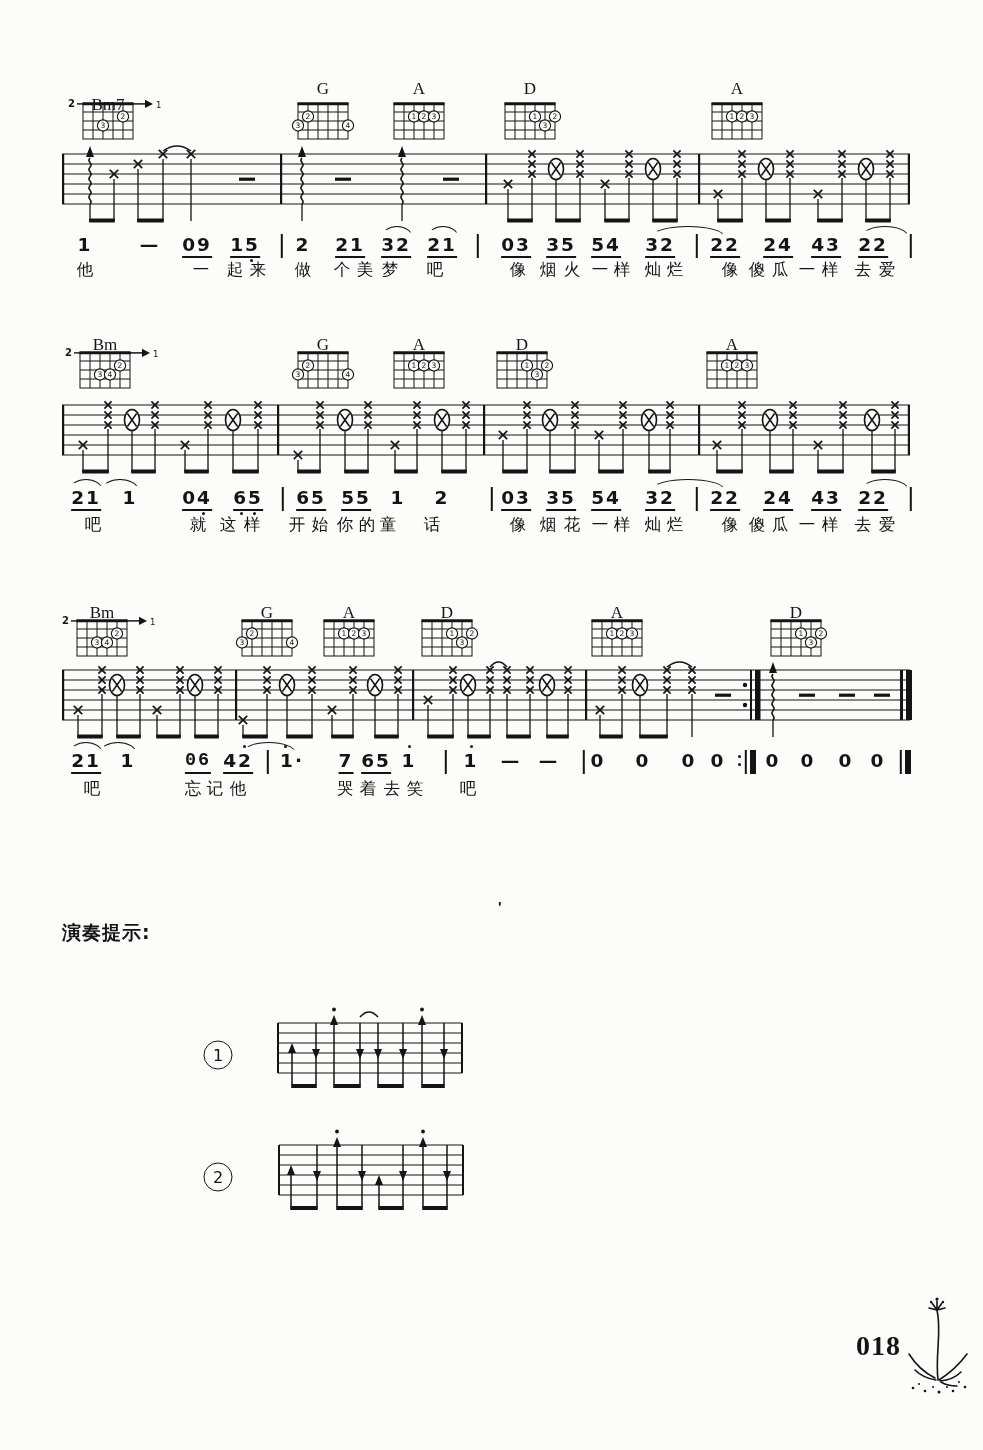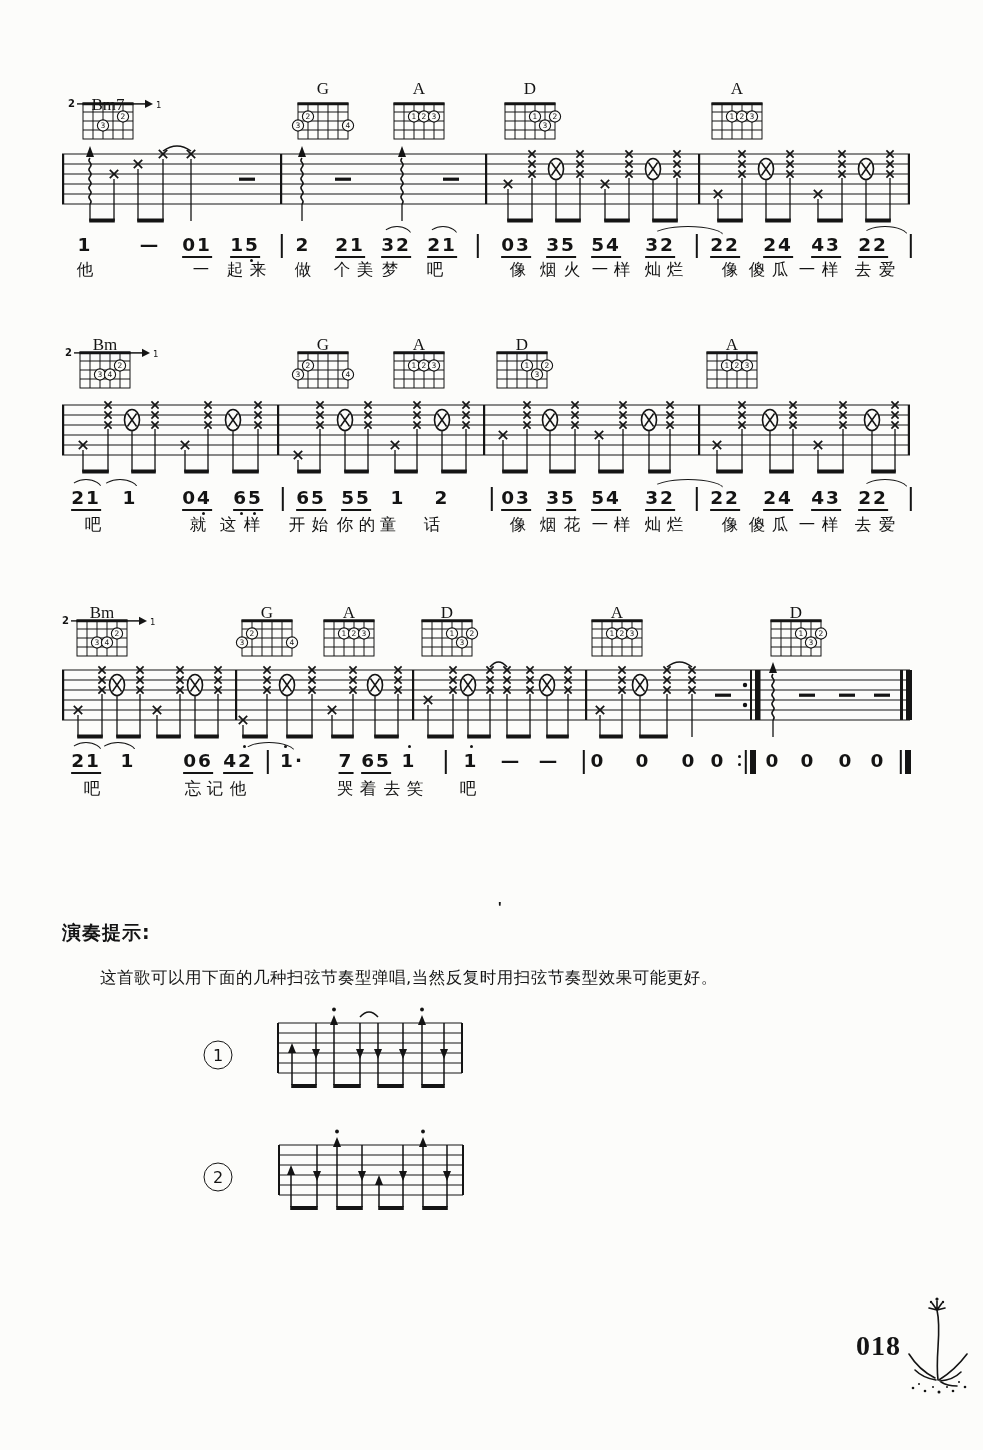--- a/index.html
+++ b/index.html
@@ -266,21 +266,21 @@
         <rect x="590.2" y="80.5" width="25.6" height="4" fill="#141414"></rect>
         <rect x="655.2" y="80.5" width="25.6" height="4" fill="#141414"></rect>
         <rect x="703.2" y="80.5" width="25.6" height="4" fill="#141414"></rect>
         <rect x="755.2" y="80.5" width="25.6" height="4" fill="#141414"></rect>
         <rect x="803.2" y="80.5" width="25.6" height="4" fill="#141414"></rect>
         <path d="M101,13 Q115,3 129,13" fill="none" stroke="#141414" stroke-width="1.5"></path>
       </svg>
       <div style="position: absolute; left: 0px; top: 0px; width: 983px;">
         <div class="jp" style="left: 85px; top: 236px;">1</div>
         <div class="jp" style="left: 150px; top: 236px;">—</div>
-        <div class="jp u" style="left: 197px; top: 236px;">01</div>
+        <div class="jp u" style="left: 197px; top: 236px;">09</div>
         <div class="jp u" style="left: 245px; top: 236px; text-align: center;">15</div>
         <div class="jpdot" style="left: 250px; top: 259px;"></div>
         <div class="jpbar" style="left: 282px; top: 234px;"></div>
         <div class="jp" style="left: 303px; top: 236px;">2</div>
         <div class="jp u" style="left: 350px; top: 236px;">21</div>
         <div class="jp u" style="left: 396px; top: 236px;">32</div>
         <div class="jp u" style="left: 442px; top: 236px;">21</div>
         <div class="jpbar" style="left: 478px; top: 234px;"></div>
         <div class="jp u" style="left: 516px; top: 236px;">03</div>
         <div class="jp u" style="left: 561px; top: 236px;">35</div>
@@ -999,21 +999,21 @@
         <rect x="444.2" y="80.5" width="24.6" height="4" fill="#141414"></rect>
         <rect x="484.2" y="80.5" width="22.6" height="4" fill="#141414"></rect>
         <rect x="537.2" y="80.5" width="23.6" height="4" fill="#141414"></rect>
         <rect x="577.2" y="80.5" width="28.6" height="4" fill="#141414"></rect>
         <path d="M428,13 Q436.5,3 445,13" fill="none" stroke="#141414" stroke-width="1.5"></path>
         <path d="M605,13 Q617.5,3 630,13" fill="none" stroke="#141414" stroke-width="1.5"></path>
       </svg>
       <div style="position: absolute; left: 0px; top: 0px; width: 983px;">
         <div class="jp u" style="left: 86px; top: 752px;">21</div>
         <div class="jp" style="left: 128px; top: 752px;">1</div>
-        <div class="jp u" style="left: 198px; top: 752px;">06</div>
+        <div class="jp u" style="left: 198px; top: 752px; font-family: Liberation Mono, monospace;">06</div>
         <div class="jp u" style="left: 238px; top: 752px;">42</div>
         <div class="jpdot" style="left: 243px; top: 745px;"></div>
         <div class="jpbar" style="left: 268px; top: 750px;"></div>
         <div class="jp" style="left: 292px; top: 752px;">1·</div>
         <div class="jpdot" style="left: 284px; top: 745px;"></div>
         <div class="jp u" style="left: 346px; top: 752px;">7</div>
         <div class="jp u" style="left: 376px; top: 752px;">65</div>
         <div class="jp" style="left: 409px; top: 752px;">1</div>
         <div class="jpdot" style="left: 407.5px; top: 745px;"></div>
         <div class="jpbar" style="left: 446px; top: 750px;"></div>
@@ -1046,21 +1046,20 @@
         <div class="lyr" style="left: 215px; top: 781px;">记</div>
         <div class="lyr" style="left: 238px; top: 781px;">他</div>
         <div class="lyr" style="left: 345px; top: 781px;">哭</div>
         <div class="lyr" style="left: 368px; top: 781px;">着</div>
         <div class="lyr" style="left: 392px; top: 781px;">去</div>
         <div class="lyr" style="left: 415px; top: 781px;">笑</div>
         <div class="lyr" style="left: 468px; top: 781px;">吧</div>
       </div>
     </div>
   <div class="tips-heading">演奏提示:</div>
-  <div class="tips-text">这首歌可以用下面的几种扫弦节奏型弹唱,当然反复时用扫弦节奏型效果可能更好。</div>
   <div class="stray" style="left:498px;top:898px;">'</div>
   <div id="patterns">
       <div class="plabel" style="left: 218px; top: 1055px;">1</div>
       <svg width="192" height="96" class="patsvg" style="left: 275px; top: 1007px;">
         <line x1="3" y1="16" x2="187" y2="16" stroke="#141414" stroke-width="1.2"></line>
         <line x1="3" y1="26" x2="187" y2="26" stroke="#141414" stroke-width="1.2"></line>
         <line x1="3" y1="36" x2="187" y2="36" stroke="#141414" stroke-width="1.2"></line>
         <line x1="3" y1="46" x2="187" y2="46" stroke="#141414" stroke-width="1.2"></line>
         <line x1="3" y1="56" x2="187" y2="56" stroke="#141414" stroke-width="1.2"></line>
         <line x1="3" y1="66" x2="187" y2="66" stroke="#141414" stroke-width="1.2"></line>

